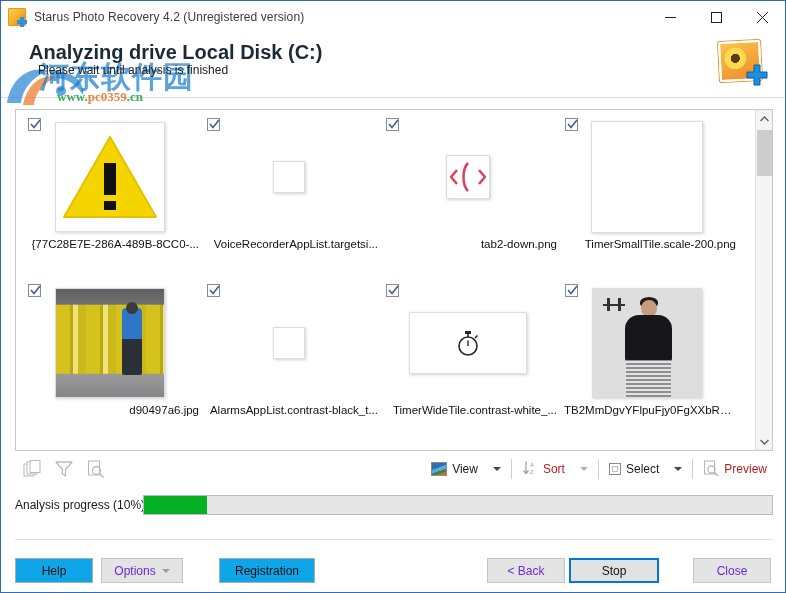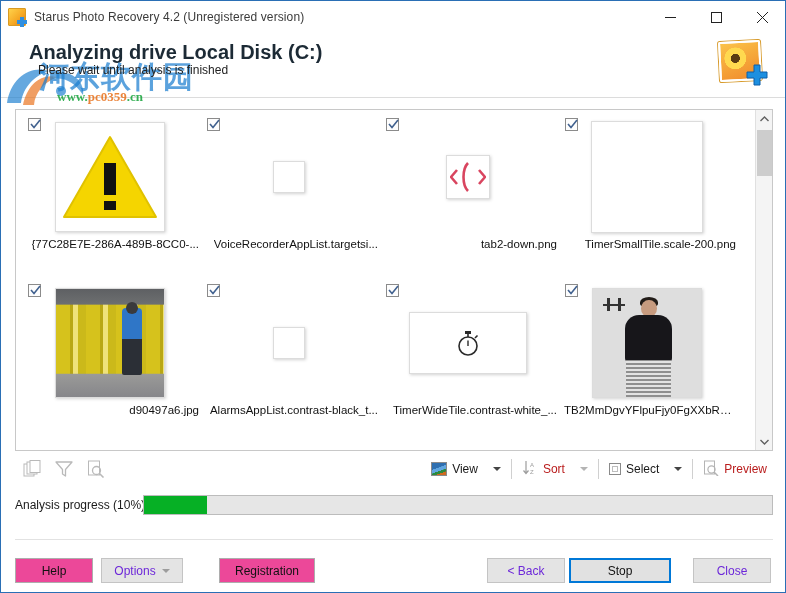--- a/index.html
+++ b/index.html
@@ -386,21 +386,21 @@
   .footer {
     position: absolute;
     left: 0; top: 545px;
     width: 786px; height: 48px;
     background: #fff;
   }
   .btn {
     position: absolute;
     top: 12px;
     height: 25px;
-    background: #ec4899;
+    background: #0ea5e9;
     border: 1px solid #adadad;
     font-size: 12px;
     color: #111;
     display: flex;
     align-items: center;
     justify-content: center;
     font-family: "Liberation Sans", sans-serif;
     white-space: nowrap;
   }
   .btn.disabled { color: #6d28d9; border-color: #c4c4c4; background: #e4e4e4; }
@@ -694,17 +694,17 @@
   <div class="divider"></div>
 
   <div class="footer">
     <div class="btn" style="left:14px; width:78px;">Help</div>
     <div class="btn disabled" style="left:100px; width:82px;">
       <span>Options</span>
       <span class="caret"></span>
     </div>
     <div class="btn" style="left:218px; width:96px;">Registration</div>
     <div class="btn disabled" style="left:486px; width:78px;">&lt; Back</div>
-    <div class="btn default" style="left:568px; width:102px;">Stop</div>
+    <div class="btn default" style="left:568px; width:90px;">Stop</div>
     <div class="btn disabled" style="left:692px; width:78px;">Close</div>
   </div>
 
 </div>
 
 </body></html>

